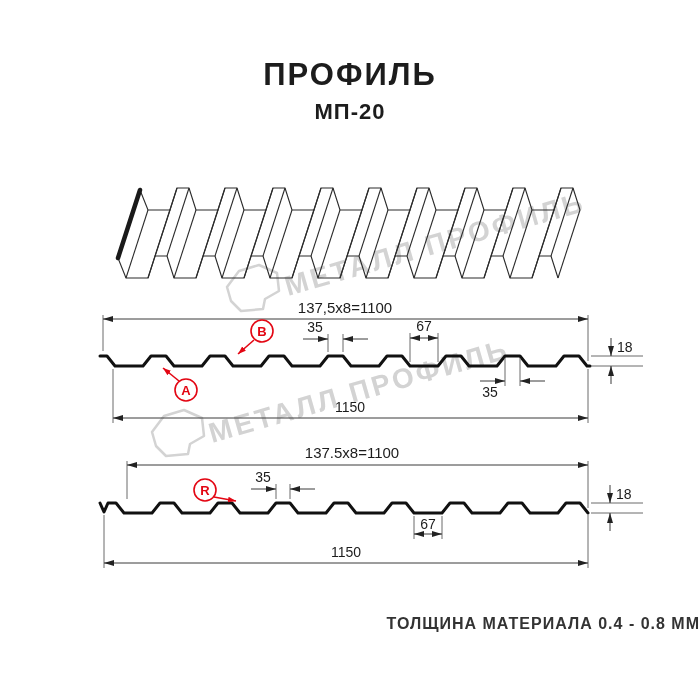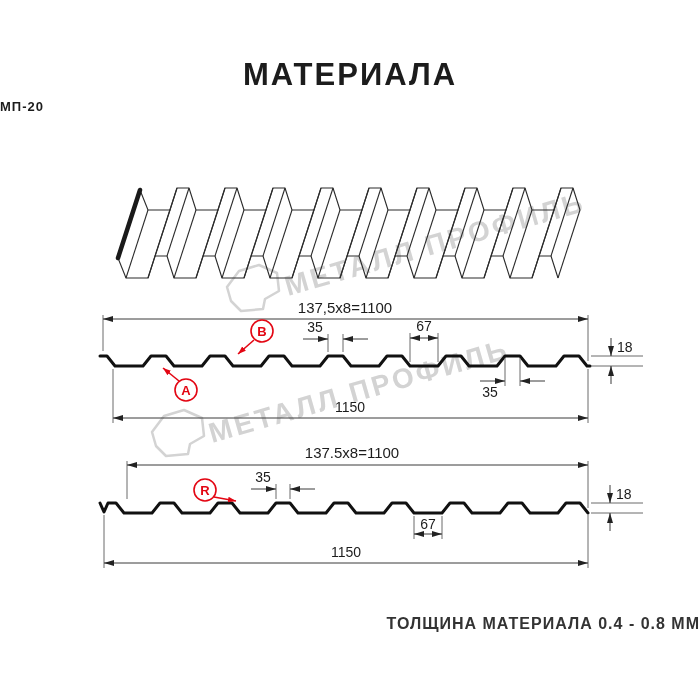--- a/index.html
+++ b/index.html
@@ -1,41 +1,41 @@
 <!DOCTYPE html>
 <html><head>
 <meta charset="utf-8">
 <style>
   html,body{margin:0;padding:0;background:#ffffff;}
   #page{position:relative;width:700px;height:700px;background:#ffffff;overflow:hidden;
         font-family:"Liberation Sans","DejaVu Sans",sans-serif;}
   .title{position:absolute;top:57px;left:0;width:700px;text-align:center;
          font-size:31px;font-weight:bold;color:#1c1c1c;letter-spacing:2px;}
-  .subtitle{position:absolute;top:99px;left:0;width:700px;text-align:left;
-         font-size:13px;font-weight:bold;color:#1c1c1c;letter-spacing:1px;}
+  .subtitle{position:absolute;top:99px;left:0;width:700px;text-align:center;
+         font-size:22px;font-weight:bold;color:#1c1c1c;letter-spacing:1px;}
   .footer{position:absolute;top:615px;left:0;width:700px;text-align:right;
          font-size:16px;font-weight:bold;color:#333333;letter-spacing:1px;}
   svg{position:absolute;top:0;left:0;}
   .dim-line{stroke:#3a3a3a;stroke-width:1;fill:none;}
   .ext-line{stroke:#6a6a6a;stroke-width:1;fill:none;}
   .profile{stroke:#111111;stroke-width:3;fill:none;stroke-linejoin:round;stroke-linecap:round;}
   .wire{stroke:#2b2b2b;stroke-width:1.1;fill:none;stroke-linejoin:round;}
   .dim-text{font-size:14px;fill:#1c1c1c;}
   .pitch-text{font-size:15px;fill:#1c1c1c;}
   .red-text{font-size:13px;font-weight:bold;fill:#e30613;}
   .red-line{stroke:#e30613;stroke-width:1.6;fill:none;}
   .wm-text{font-size:28px;font-weight:bold;fill:#d3d3d3;letter-spacing:3px;}
   .wm-logo{stroke:#d3d3d3;stroke-width:2.5;fill:none;stroke-linejoin:round;}
 </style>
 </head>
 <body>
 
 <div id="page">
 
-  <div class="title">МАТЕРИАЛА</div>
+  <div class="title">ПРОФИЛЬ</div>
   <div class="subtitle">МП-20</div>
 
   <svg width="700" height="700" viewBox="0 0 700 700">
     <defs>
       <marker id="arw" markerUnits="userSpaceOnUse" markerWidth="11" markerHeight="8" refX="10" refY="4" orient="auto-start-reverse">
         <path d="M0,1 L10,4 L0,7 z" fill="#222222"></path>
       </marker>
       <marker id="arwRed" markerUnits="userSpaceOnUse" markerWidth="9" markerHeight="8" refX="8" refY="4" orient="auto">
         <path d="M0,1.2 L8,4 L0,6.8 z" fill="#e30613"></path>
       </marker>

